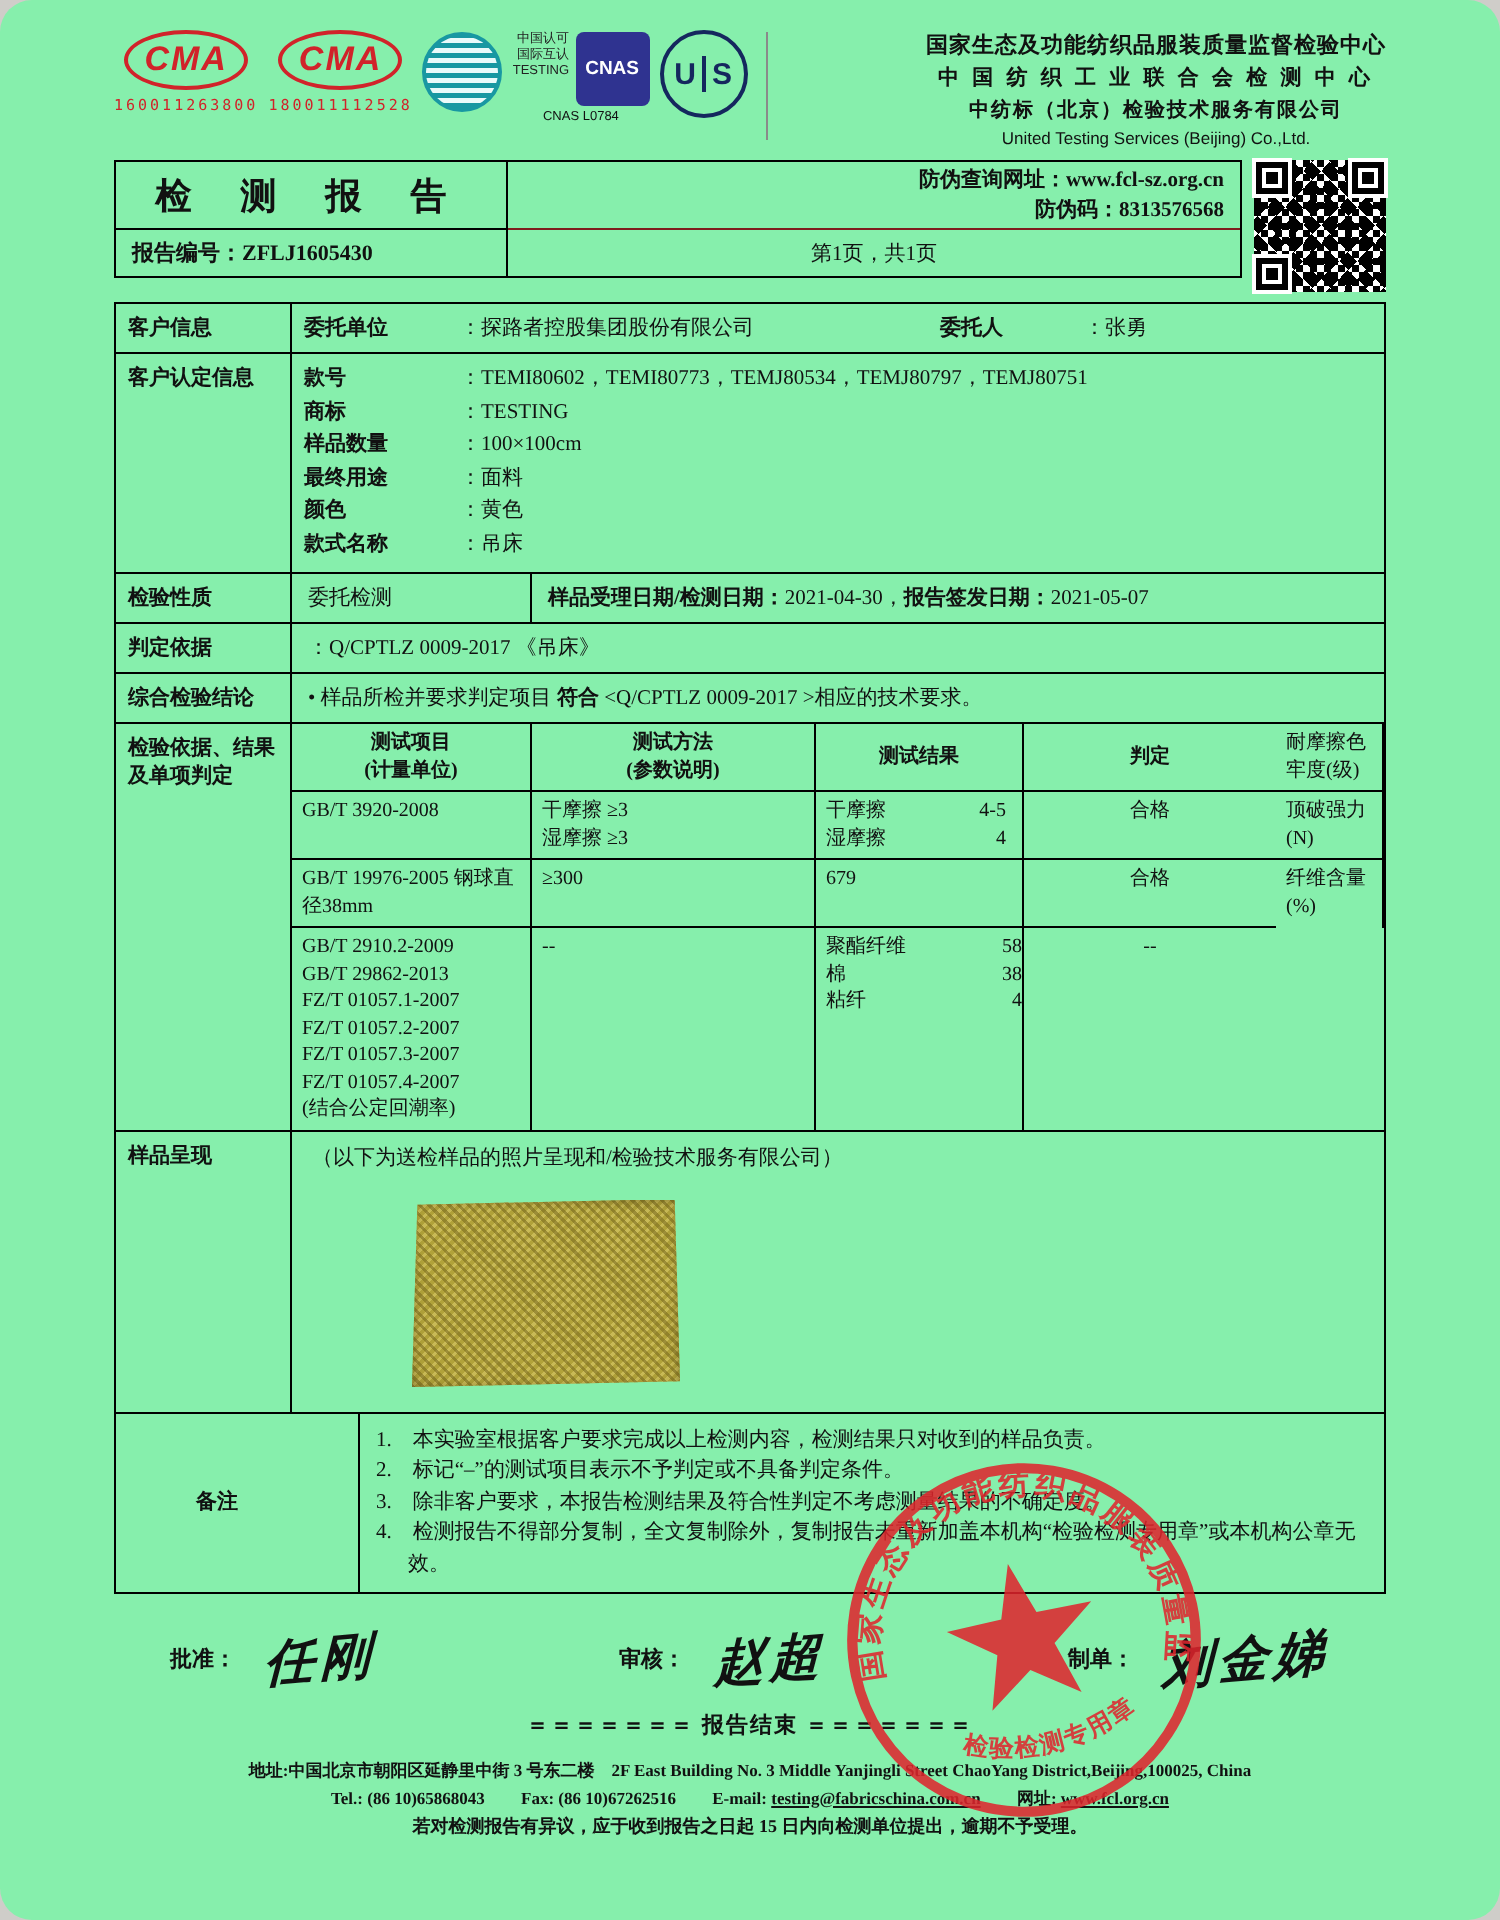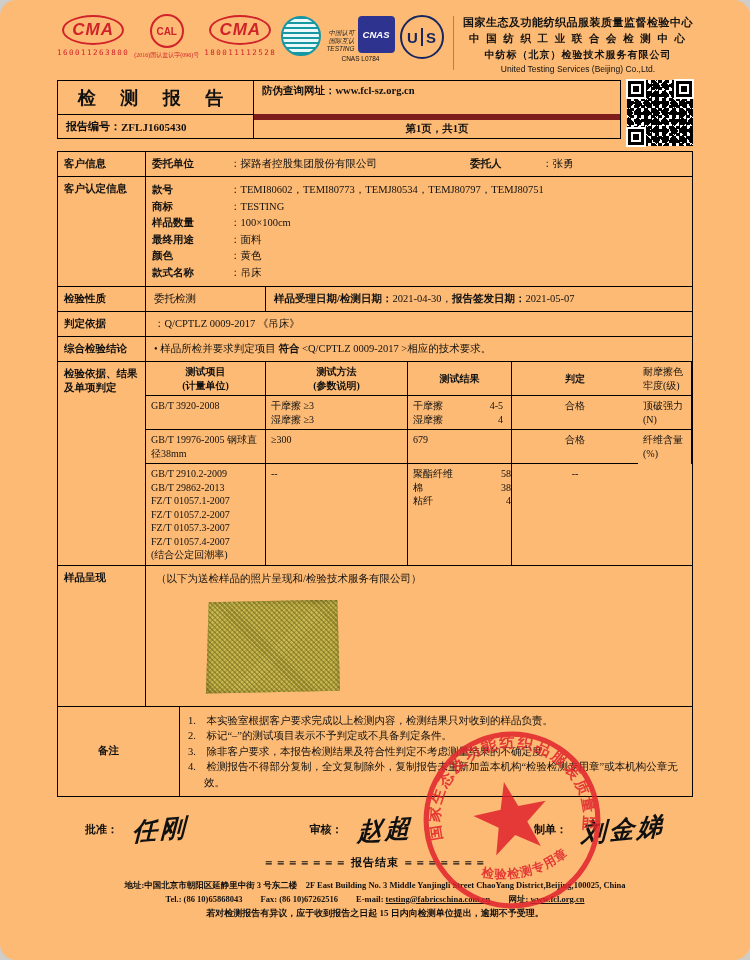--- a/index.html
+++ b/index.html
@@ -1,52 +1,52 @@
 <!DOCTYPE html>
 <html><head>
 <meta charset="utf-8">
 <style>
   * { margin:0; padding:0; box-sizing:border-box; }
   html,body { background:#cfcdc9; }
   body { font-family:"Liberation Serif","DejaVu Serif",serif; color:#111; }
-  .page { position:relative; width:750px; height:960px; margin:0 auto; background:#fdba74; border-radius:16px; overflow:hidden; }
+  .page { position:relative; width:750px; height:960px; margin:0 auto; background:#86efac; border-radius:16px; overflow:hidden; }
   .doc { position:absolute; left:57px; top:8px; width:636px; }
 
   
   .logo-row { display:flex; align-items:flex-start; gap:5px; padding-top:6px; height:66px; overflow:hidden; }
   .logo-stack { display:flex; flex-direction:column; align-items:center; }
   .cma-mark { position:relative; width:62px; height:32px; display:flex; align-items:center; justify-content:center; }
   .cma-mark .letters { font-family:"Liberation Sans",sans-serif; font-weight:bold; font-style:italic; font-size:17px; color:#d1232a; letter-spacing:1px; }
   .cma-mark .ellipse { position:absolute; inset:1px 0; border:2px solid #d1232a; border-radius:50%; }
   .logo-num { font-family:"DejaVu Sans Mono",monospace; font-size:7.5px; letter-spacing:1.5px; color:#d1232a; margin-top:2px; white-space:nowrap; }
   .cal-circle { width:34px; height:34px; border:2px solid #d1232a; border-radius:50%; display:flex; align-items:center; justify-content:center; font-family:"Liberation Sans",sans-serif; font-weight:bold; font-size:10px; color:#d1232a; }
   .cal-num { font-size:6px; color:#d1232a; margin-top:3px; white-space:nowrap; max-width:78px; overflow:hidden; }
   .teal-circle { width:40px; height:40px; border:2px solid #1898a2; border-radius:50%; background:repeating-linear-gradient(0deg,#1898a2 0 2.5px,#eafafa 2.5px 5px); margin-top:2px; }
   .cnas-wrap { display:flex; flex-direction:column; align-items:center; margin-top:2px; }
-  .cnas-top { display:flex; align-items:flex-end; gap:3px;font-style:italic; }
+  .cnas-top { display:flex; align-items:flex-start; gap:3px; }
   .cnas-side { font-size:6.5px; line-height:1.25; color:#222; text-align:right; font-family:"Liberation Sans",sans-serif; }
   .cnas-box { width:37px; height:37px; background:#2f3390; color:#fff; display:flex; align-items:center; justify-content:center; font-family:"Liberation Sans",sans-serif; font-weight:bold; font-size:9.5px; border-radius:4px; }
   .cnas-num { font-size:6.5px; margin-top:2px; font-family:"Liberation Sans",sans-serif; }
   .uts-circle { width:44px; height:44px; border:2.5px solid #15275e; border-radius:50%; display:flex; align-items:center; justify-content:center; gap:3px; color:#15275e; font-family:"Liberation Sans",sans-serif; font-weight:bold; font-size:15px; margin-top:1px; }
   .uts-bar { width:2px; height:18px; background:#15275e; }
   .vdiv { width:1px; height:54px; background:#8a8a8a; margin:2px 4px 0; flex-shrink:0; }
   .org-block { margin-left:auto; text-align:center; padding-top:1px; }
   .org1 { font-size:11px; font-weight:bold; letter-spacing:0.5px; }
   .org2 { font-size:10.5px; font-weight:bold; letter-spacing:2px; margin-top:2px; }
   .org3 { font-size:10px; font-weight:600; letter-spacing:1px; margin-top:2px; }
   .org4 { font-size:8.5px; margin-top:2px; font-family:"Liberation Sans",sans-serif; }
 
   
   .title-wrap { position:relative; margin-top:6px; height:62px; }
-  .title-grid { display:grid; grid-template-columns:196px 1fr; width:564px; border:1.5px solid #000; }
+  .title-grid { display:grid; grid-template-columns:196px 1fr; width:564px; border:1.5px solid #000;text-align:right; }
   .tg { padding:2px 8px; }
   .title-cell { display:flex; align-items:center; justify-content:center; font-size:18px; font-weight:bold; letter-spacing:10px; border-right:1px solid #000; height:33px; }
   .antifake-cell { height:33px; font-size:10.5px; font-weight:bold; line-height:1.45; padding-top:2px; }
   .repno-cell { border-top:1px solid #000; border-right:1px solid #000; height:24px; display:flex; align-items:center; font-size:11px; font-weight:bold; }
-  .page-cell { border-top:6px solid #7f1d1d; height:24px; display:flex; align-items:center; justify-content:center; font-size:10.5px; font-weight:bold; }
+  .page-cell { border-top:1px solid #7f1d1d; height:24px; display:flex; align-items:center; justify-content:center; font-size:10.5px; font-weight:normal; }
   .qr { position:absolute; right:0; top:0; width:66px; height:66px; background:
         repeating-conic-gradient(from 45deg,#000 0% 25%,transparent 25% 50%) 2px 1px/9px 9px,
         repeating-conic-gradient(#000 0% 25%,#fff 25% 50%) 0 0/7px 7px; }
   .finder { position:absolute; width:16px; height:16px; border:3px solid #000; background:#fff; box-shadow:0 0 0 2px #fff; }
   .finder::after { content:""; position:absolute; left:2px; top:2px; width:6px; height:6px; background:#000; }
   .f-tl { left:1px; top:1px; } .f-tr { right:1px; top:1px; } .f-bl { left:1px; bottom:1px; }
 
   
   .mtable { border:1.5px solid #000; margin-top:9px; font-size:10.5px; }
   .trow { display:flex; border-top:1px solid #000; }
@@ -113,24 +113,20 @@
 
     <div class="logo-row">
       <div class="logo-stack">
         <div class="cma-mark">
           <span class="ellipse"></span>
           <span class="letters">CMA</span>
         </div>
         <div class="logo-num">160011263800</div>
       </div>
       <div class="logo-stack">
-        <div class="cal-circle">CAL</div>
-        <div class="cal-num">(2016)国认监认字(096)号</div>
-      </div>
-      <div class="logo-stack">
         <div class="cma-mark">
           <span class="ellipse"></span>
           <span class="letters">CMA</span>
         </div>
         <div class="logo-num">180011112528</div>
       </div>
       <div class="teal-circle"></div>
       <div class="cnas-wrap">
         <div class="cnas-top">
           <div class="cnas-side">
@@ -154,20 +150,21 @@
         <div class="org3">中纺标（北京）检验技术服务有限公司</div>
         <div class="org4">United Testing Services (Beijing) Co.,Ltd.</div>
       </div>
     </div>
 
     <div class="title-wrap">
       <div class="title-grid">
         <div class="tg title-cell">检 测 报 告</div>
         <div class="tg antifake-cell">
           <div><span>防伪查询网址：</span><span>www.fcl-sz.org.cn</span></div>
+          <div><span>防伪码：</span><span>8313576568</span></div>
         </div>
         <div class="tg repno-cell">
           <span>报告编号：</span>
             <span>ZFLJ1605430</span>
         </div>
         <div class="tg page-cell">第1页，共1页</div>
       </div>
       <div class="qr">
         <span class="finder f-tl"></span>
         <span class="finder f-tr"></span>

